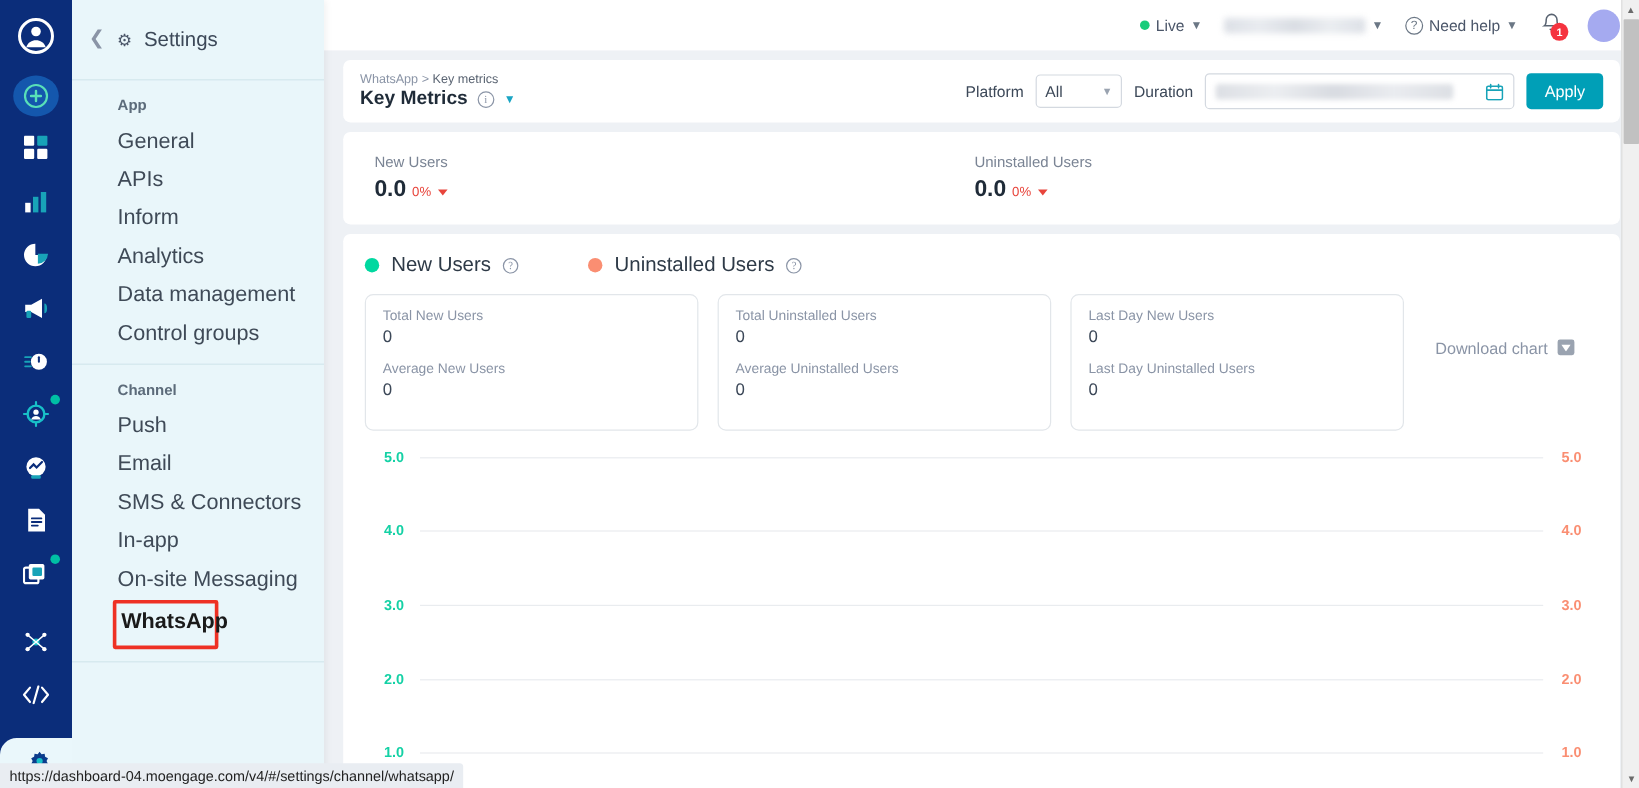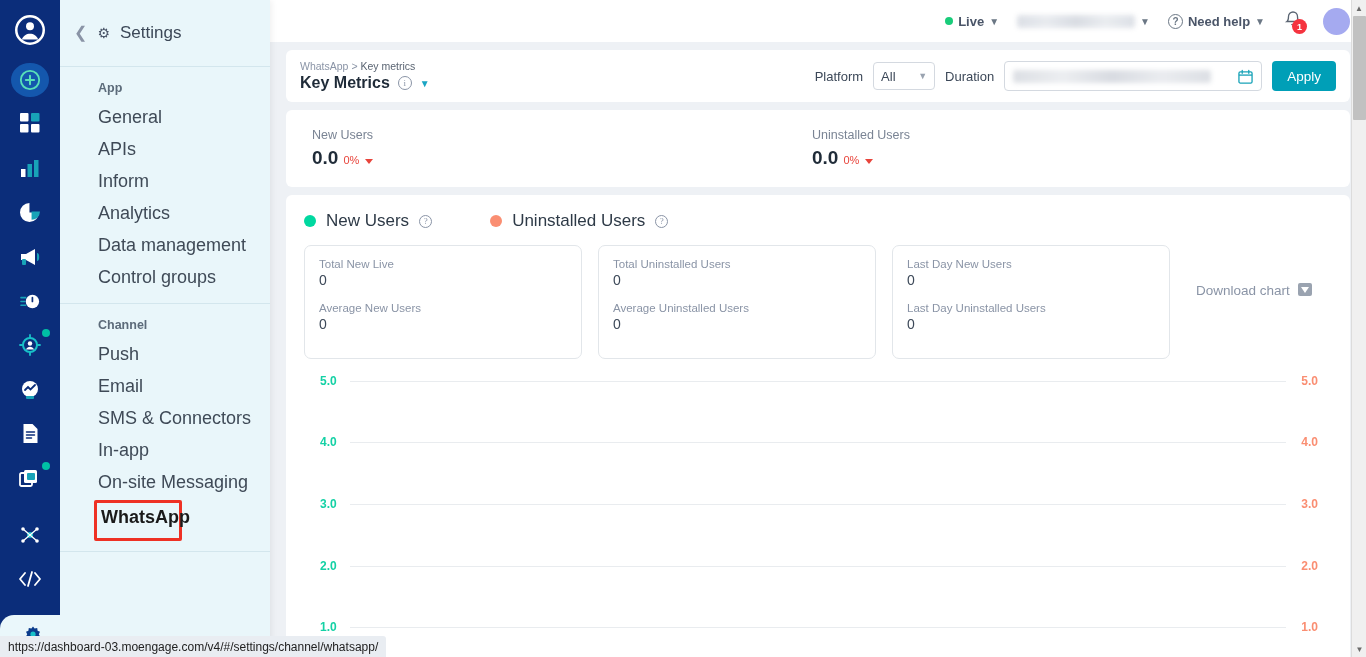--- a/index.html
+++ b/index.html
@@ -71,21 +71,21 @@
   
   .main {
     position: absolute; left: 270px; top: 0; right: 0; bottom: 0;
     background: #eef1f5;
   }
   .topbar {
     height: 42px; background: #ffffff;
     display: flex; align-items: center; justify-content: flex-end;
     padding-right: 16px; gap: 18px;
   }
-  .tb-item { display: flex; align-items: center; gap: 5px; font-size: 13px; color: #4a5568; cursor: pointer; font-weight: bold; }
+  .tb-item { display: flex; align-items: center; gap: 5px; font-size: 13px; color: #4a5568; cursor: pointer; }
   .live-dot { width: 8px; height: 8px; border-radius: 50%; background: #19cc7a; }
   .chev { color: #1aa5c4; font-size: 10px; }
   .chev-grey { color: #6b7785; font-size: 10px; }
   .blurred-name {
     width: 118px; height: 13px; border-radius: 3px;
     background: linear-gradient(90deg,#d8dce3,#e6e9ee,#d5d9e0,#e8ebef,#d9dde4);
     filter: blur(2.6px); opacity: .9;
   }
   .help-circle {
     width: 15px; height: 15px; border-radius: 50%; border: 1.4px solid #6b7785;
@@ -113,21 +113,21 @@
   .page-title-row { display: flex; align-items: center; gap: 8px; }
   .page-title { font-size: 16px; font-weight: 700; color: #1f2b38; }
   .info-circle {
     width: 14px; height: 14px; border-radius: 50%; border: 1.2px solid #8a94a6;
     font-size: 9px; color: #8a94a6; display: flex; align-items: center; justify-content: center;
     font-family: "Liberation Serif", serif;
   }
   .filters { display: flex; align-items: center; gap: 10px; }
   .filter-label { font-size: 13px; color: #3c4858; }
   .select-box {
-    width: 62px; height: 28px; border: 1px solid #d4d9e0; border-radius: 4px;
+    width: 72px; height: 28px; border: 1px solid #d4d9e0; border-radius: 4px;
     background: #fff; display: flex; align-items: center; justify-content: space-between;
     padding: 0 7px; font-size: 13px; color: #3c4858; cursor: pointer;
   }
   .date-box {
     width: 258px; height: 30px; border: 1px solid #d4d9e0; border-radius: 4px;
     background: #fff; display: flex; align-items: center; justify-content: space-between;
     padding: 0 8px; cursor: pointer;
   }
   .blurred-date {
     width: 198px; height: 13px; border-radius: 3px;
@@ -441,21 +441,21 @@
         </div>
         <div class="legend">
           <span class="legend-dot" style="background:#fa8e72"></span>
           <span class="legend-text">Uninstalled Users</span>
           <span class="info-circle">?</span>
         </div>
       </div>
 
       <div class="stat-row">
         <div class="stat-box">
-          <div class="stat-label">Total New Live</div>
+          <div class="stat-label">Total New Users</div>
           <div class="stat-val">0</div>
           <div class="stat-label">Average New Users</div>
           <div class="stat-val">0</div>
         </div>
         <div class="stat-box">
           <div class="stat-label">Total Uninstalled Users</div>
           <div class="stat-val">0</div>
           <div class="stat-label">Average Uninstalled Users</div>
           <div class="stat-val">0</div>
         </div>
@@ -499,16 +499,16 @@
     </section>
   </main>
 
   <div class="scrollbar">
     <div class="sb-arrow">▲</div>
     <div class="sb-thumb"></div>
     <div class="sb-arrow bottom">▼</div>
   </div>
 
   <div class="statusbar">
-    <span>https://dashboard-03.moengage.com/v4/#/settings/channel/whatsapp/</span>
+    <span>https://dashboard-04.moengage.com/v4/#/settings/channel/whatsapp/</span>
   </div>
 
 </div>
 
 </body></html>

